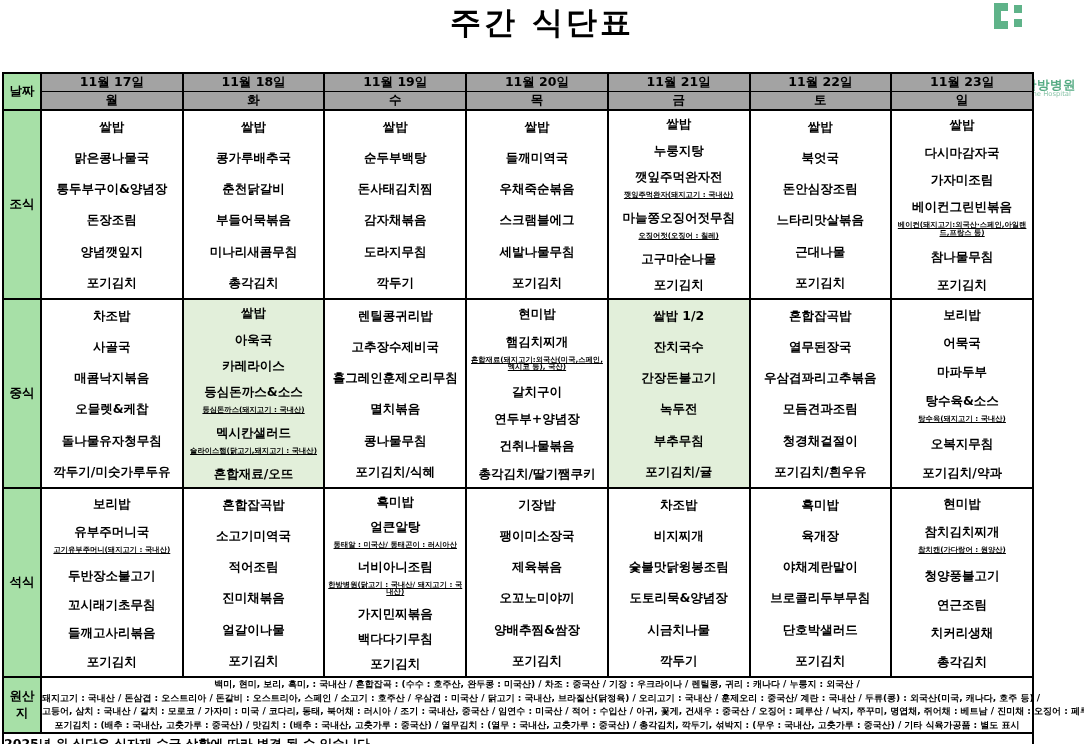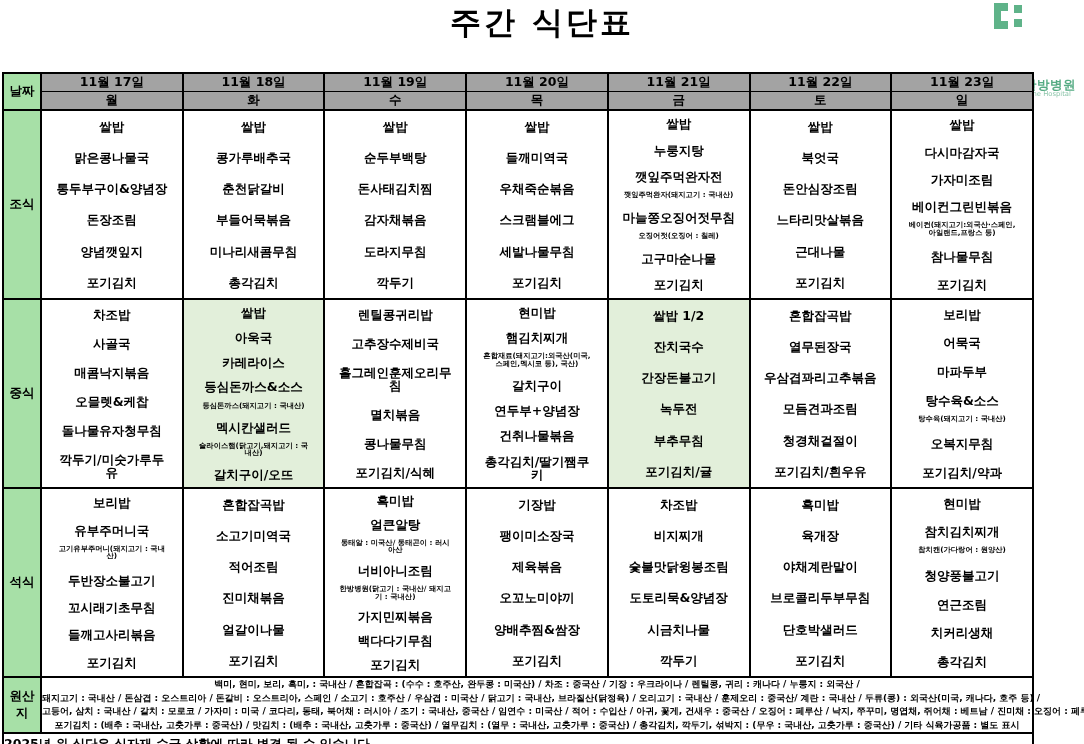--- a/index.html
+++ b/index.html
@@ -11,23 +11,23 @@
   .logo-en{font-size:6.8px;color:#8cc5aa;}
   table.meal{position:absolute;top:72px;left:2px;width:1032px;border-collapse:collapse;table-layout:fixed;}
   table.meal th,table.meal td{border:2px solid #000;padding:0;}
   col.label-col{width:38px;}
   .hdr{background:#a3a3a3;font-size:12.5px;font-weight:bold;text-align:center;}
   .date-cell{height:17px;border-bottom:1px solid #000 !important;}
   .weekday-cell{height:16px;border-top:1px solid #000 !important;}
   .row-label{background:#a7e0a7;font-size:12.5px;font-weight:bold;text-align:center;vertical-align:middle;}
   td.menu-cell{height:187px;vertical-align:middle;background:#fff;}
   td.menu-cell.hl{background:#e2efda;}
-  .cell-flex{display:flex;flex-direction:column;justify-content:space-around;height:100%;padding:3px 13px;}
+  .cell-flex{display:flex;flex-direction:column;justify-content:space-around;height:100%;padding:3px 1px;}
   .item{text-align:center;font-weight:bold;font-size:12.5px;line-height:1.05;}
-  .note{font-size:7.3px;font-weight:bold;line-height:1;margin-top:8px;}
+  .note{font-size:7.3px;font-weight:bold;line-height:1;margin-top:8px;text-decoration:underline;}
   td.origin-cell{height:54px;vertical-align:middle;}
   .origin-line{text-align:center;font-size:9px;font-weight:bold;line-height:1.5;white-space:nowrap;}
   td.footer-cell{height:20px;font-weight:bold;font-size:12.5px;}
 </style>
 </head>
 <body>
 
 <div class="page">
   <div class="page-title">주간 식단표</div>
 
@@ -271,21 +271,21 @@
               </div>
               <div class="item">
                 <div>등심돈까스&amp;소스</div>
                 <div class="note">등심돈까스(돼지고기 : 국내산)</div>
               </div>
               <div class="item">
                 <div>멕시칸샐러드</div>
                 <div class="note">슬라이스햄(닭고기,돼지고기 : 국내산)</div>
               </div>
               <div class="item">
-                <div>갈치구이/오뜨</div>
+                <div>혼합재료/오뜨</div>
               </div>
             </div>
           </td>
           <td class="menu-cell">
             <div class="cell-flex">
               <div class="item">
                 <div>렌틸콩귀리밥</div>
               </div>
               <div class="item">
                 <div>고추장수제비국</div>

